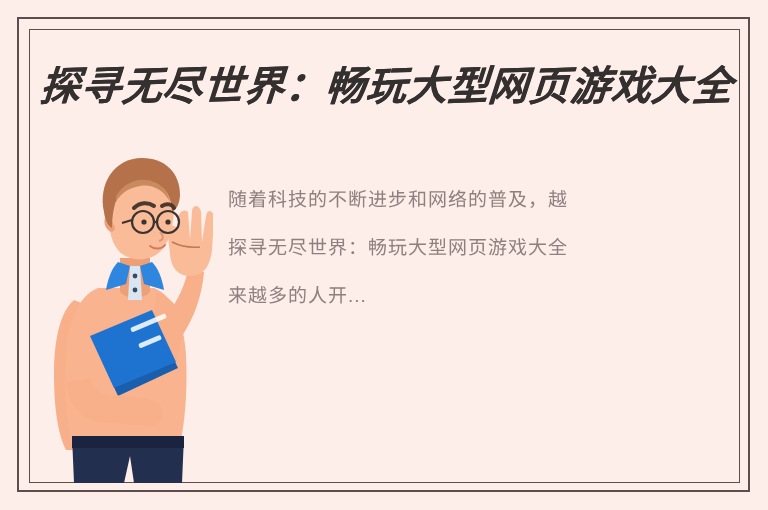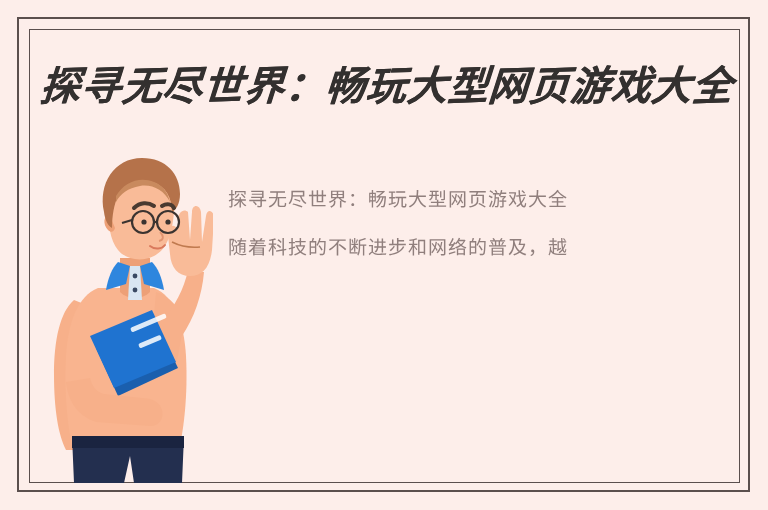--- a/index.html
+++ b/index.html
@@ -170,17 +170,18 @@
       <rect x="100" y="194" width="24" height="5" rx="2" transform="rotate(-23 100 194)" fill="#ffffff" opacity="0.85"></rect>
 
       <path d="M28 232 C30 252 40 266 58 272 L112 276 C122 276 126 268 124 260 C122 252 114 248 104 248 L66 244 C58 242 54 236 52 228 Z" fill="#f7b08a"></path>
 
       <path d="M34 286 L146 286 L144 333 L96 333 L92 306 L86 333 L36 333 Z" fill="#232f4f"></path>
       <path d="M34 286 L146 286 L146 298 L34 298 Z" fill="#1a2440"></path>
     </svg>
   </div>
 
   <div class="excerpt">
+    <span class="line">随着科技的不断进步和网络的普及，越</span>
     <span class="line">探寻无尽世界：畅玩大型网页游戏大全</span>
-    <span class="line">随着科技的不断进步和网络的普及，越</span>
+    <span class="line">来越多的人开...</span>
   </div>
 
 </div>
 
 </body></html>

